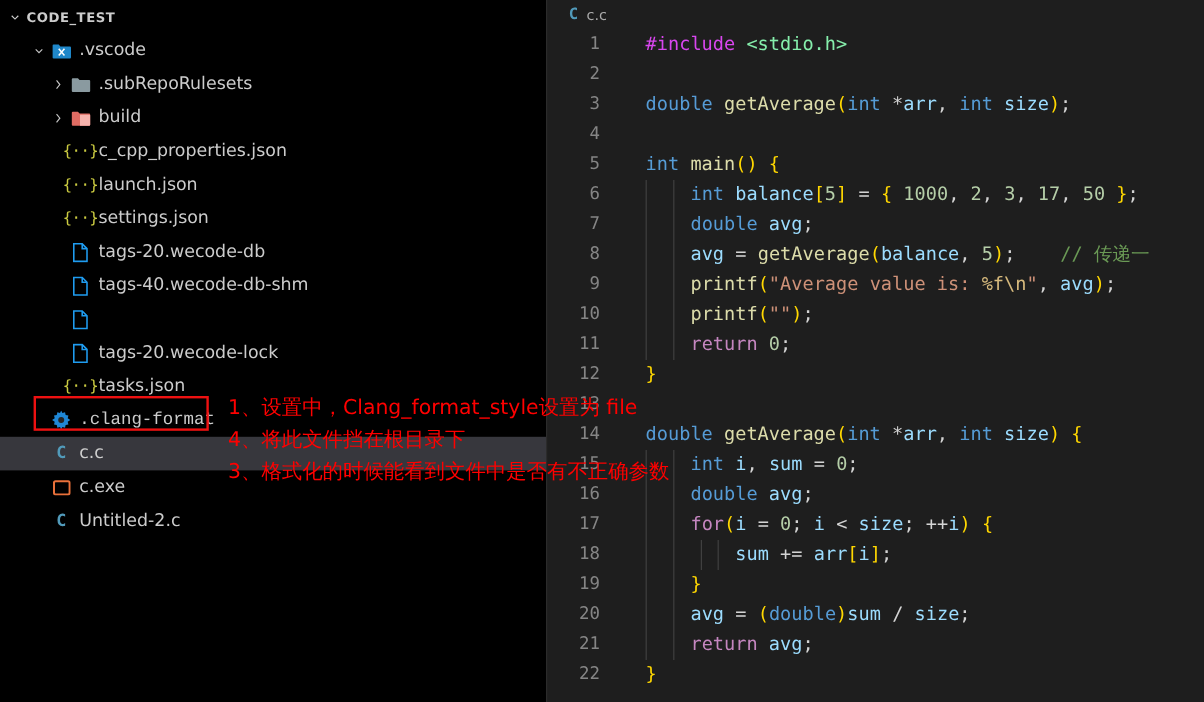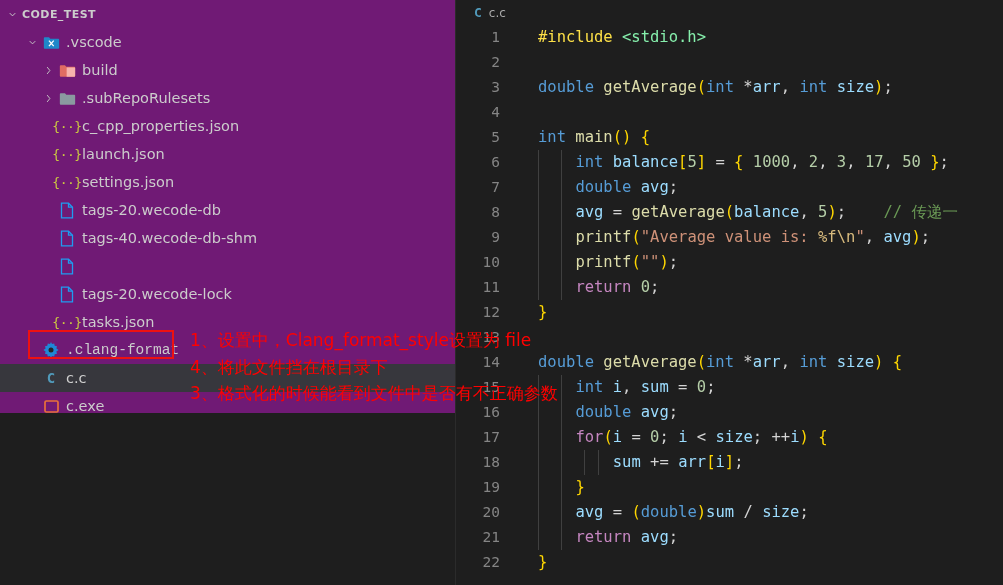--- a/index.html
+++ b/index.html
@@ -6,21 +6,21 @@
   body{
     width:1003px;height:585px;overflow:hidden;
     background:#1e1e1e;
     font-family:"DejaVu Sans","Liberation Sans",sans-serif;
     -webkit-font-smoothing:antialiased;
   }
   #app{position:relative;width:1003px;height:585px;display:flex;}
 
   
   #sidebar{
-    width:455px;height:413px;background:#701a75;
+    width:455px;height:585px;background:#000000;
     position:relative;flex:0 0 455px;overflow:hidden;
   }
   .explorer-header{
     height:28px;display:flex;align-items:center;
     padding-left:4px;color:#cccccc;font-size:11px;font-weight:bold;
     letter-spacing:.45px;
   }
   .explorer-header .twisty{
     width:16px;height:16px;display:inline-flex;align-items:center;
     justify-content:center;color:#cccccc;margin-right:2px;
@@ -79,21 +79,21 @@
     position:absolute;top:0;bottom:0;width:1px;background:#404040;
   }
   
   .kw{color:#569cd6;}      
   .kwp{color:#c586c0;}     
   .fn{color:#dcdcaa;}      
   .var{color:#9cdcfe;}     
   .num{color:#b5cea8;}     
   .str{color:#ce9178;}     
   .esc{color:#d7ba7d;}     
-  .pp{color:#fde047;}      
+  .pp{color:#d946ef;}      
   .inc{color:#86efac;}
   .cmt{color:#6a9955;}
   .pl{color:#d4d4d4;}
 
   
   #annot{
     position:absolute;left:190px;top:327px;z-index:40;
     color:#ff0000;font-size:17px;line-height:26.5px;
     font-family:"DejaVu Sans","Liberation Sans",sans-serif;
     white-space:nowrap;pointer-events:none;
@@ -132,38 +132,38 @@
           <span class="lbl">.vscode</span>
         </div>
         <div class="row" style="padding-left: 40px;">
           <span class="twisty">
             <svg width="11" height="11" viewBox="0 0 16 16">
               <path d="M6 3l4 5-4 5" fill="none" stroke="#c5c5c5" stroke-width="1.4"></path>
             </svg>
           </span>
           <span class="ic">
             <svg width="17" height="15" viewBox="0 0 20 17">
-              <path d="M1 3.2a1 1 0 011-1h5l1.6 1.8H18a1 1 0 011 1v9.8a1 1 0 01-1 1H2a1 1 0 01-1-1z" fill="#e06c63"></path>
-              <path d="M9 5h9.5a.9.9 0 01.5.9v8.9a1 1 0 01-1 1H9z" fill="#f6b3ad"></path>
-            </svg>
-          </span>
-          <span class="lbl">build</span>
+              <path d="M1 3.2a1 1 0 011-1h5l1.6 1.8H18a1 1 0 011 1v9.8a1 1 0 01-1 1H2a1 1 0 01-1-1z" fill="#8a9aa0"></path>
+            </svg>
+          </span>
+          <span class="lbl">.subRepoRulesets</span>
         </div>
         <div class="row" style="padding-left: 40px;">
           <span class="twisty">
             <svg width="11" height="11" viewBox="0 0 16 16">
               <path d="M6 3l4 5-4 5" fill="none" stroke="#c5c5c5" stroke-width="1.4"></path>
             </svg>
           </span>
           <span class="ic">
             <svg width="17" height="15" viewBox="0 0 20 17">
-              <path d="M1 3.2a1 1 0 011-1h5l1.6 1.8H18a1 1 0 011 1v9.8a1 1 0 01-1 1H2a1 1 0 01-1-1z" fill="#8a9aa0"></path>
-            </svg>
-          </span>
-          <span class="lbl">.subRepoRulesets</span>
+              <path d="M1 3.2a1 1 0 011-1h5l1.6 1.8H18a1 1 0 011 1v9.8a1 1 0 01-1 1H2a1 1 0 01-1-1z" fill="#e06c63"></path>
+              <path d="M9 5h9.5a.9.9 0 01.5.9v8.9a1 1 0 01-1 1H9z" fill="#f6b3ad"></path>
+            </svg>
+          </span>
+          <span class="lbl">build</span>
         </div>
         <div class="row" style="padding-left: 40px;">
           <span class="twisty blank"></span>
           <span class="ic">
             <span class="json-ic">{··}</span>
           </span>
           <span class="lbl">c_cpp_properties.json</span>
         </div>
         <div class="row" style="padding-left: 40px;">
           <span class="twisty blank"></span>

